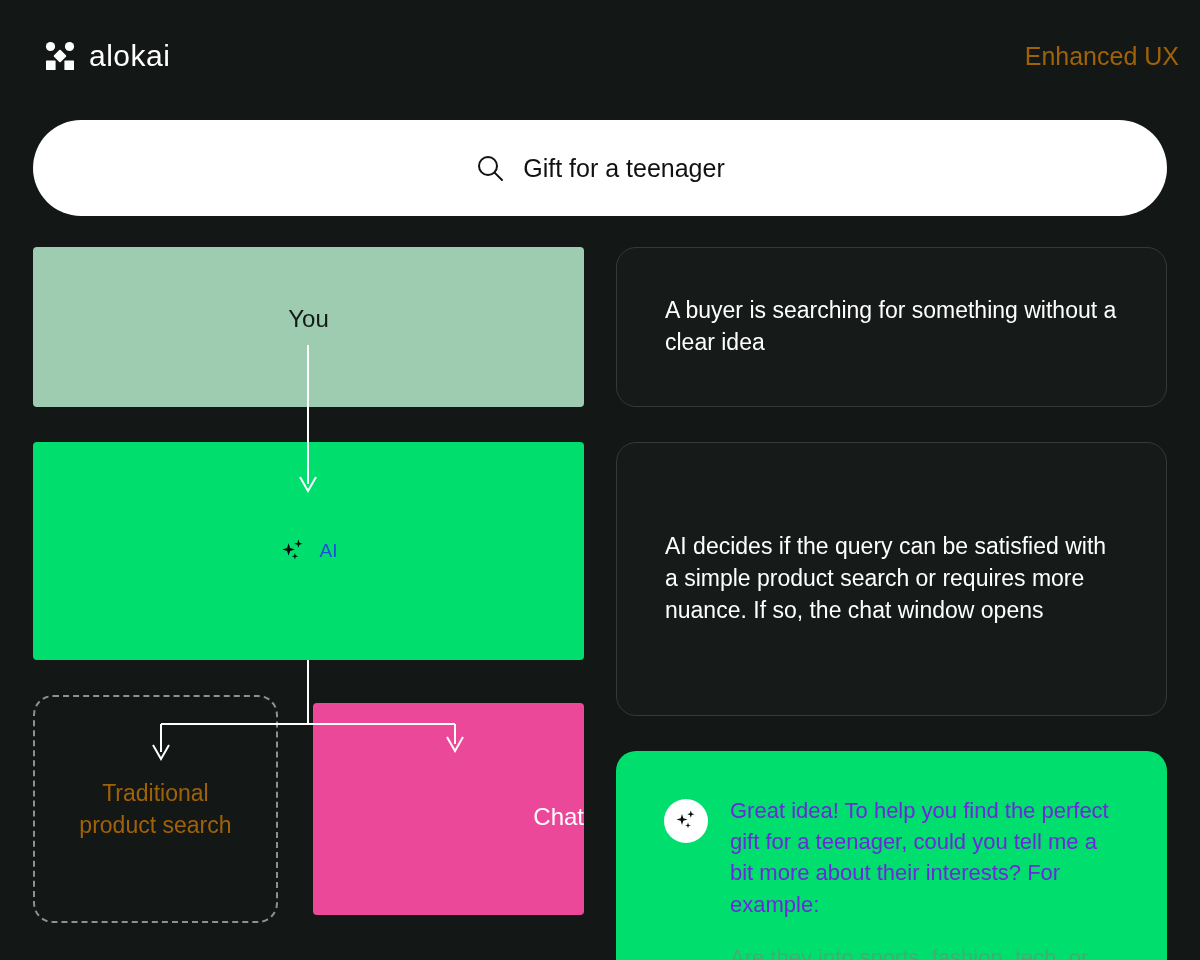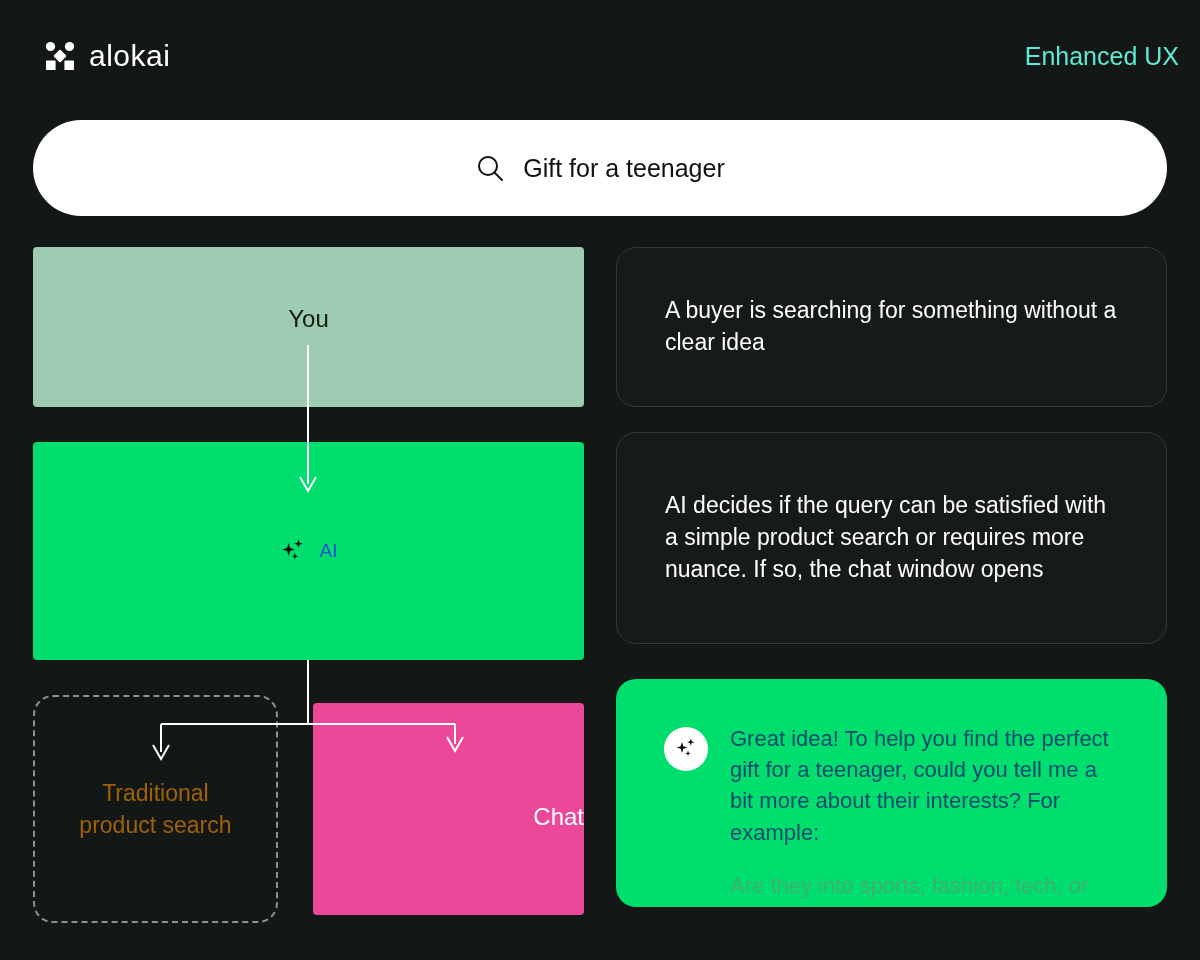--- a/index.html
+++ b/index.html
@@ -26,21 +26,21 @@
   }
   .brand { display: flex; align-items: center; gap: 14px; }
   .brand-mark { width: 30px; height: 30px; display: block; }
   .brand-name {
     color: #ffffff;
     font-size: 30px;
     letter-spacing: 0.5px;
     font-weight: 400;
   }
   .header-right {
-    color: #5eead4;
+    color: #a16207;
     font-size: 25px;
     font-weight: 400;
   }
 
   
   .search-bar {
     position: absolute;
     left: 33px;
     top: 120px;
     width: 1134px;
@@ -135,21 +135,21 @@
     border-radius: 20px;
     background: #161A18;
     color: #ffffff;
     display: flex;
     align-items: center;
     padding: 0 48px;
     font-size: 23px;
     line-height: 1.38;
   }
   .desc-1 { height: 160px; }
-  .desc-2 { height: 212px; margin-top: 25px; }
+  .desc-2 { height: 274px; margin-top: 35px; }
 
   .chat-card {
     margin-top: 35px;
     height: 228px;
     background: #00DE6E;
     border-radius: 20px;
     display: flex;
     gap: 22px;
     padding: 44px 46px 0 48px;
     overflow: hidden;
@@ -160,21 +160,21 @@
     background: #ffffff;
     flex: none;
     display: flex;
     align-items: center;
     justify-content: center;
     margin-top: 4px;
   }
   .chat-avatar svg { width: 24px; height: 24px; display: block; }
   .chat-body { flex: 1; }
   .chat-primary {
-    color: #0c4a6e;
+    color: #6d28d9;
     font-size: 22px;
     line-height: 1.42;
   }
   .chat-secondary {
     color: #3FAF72;
     font-size: 22px;
     line-height: 1.42;
     margin-top: 22px;
   }
 

